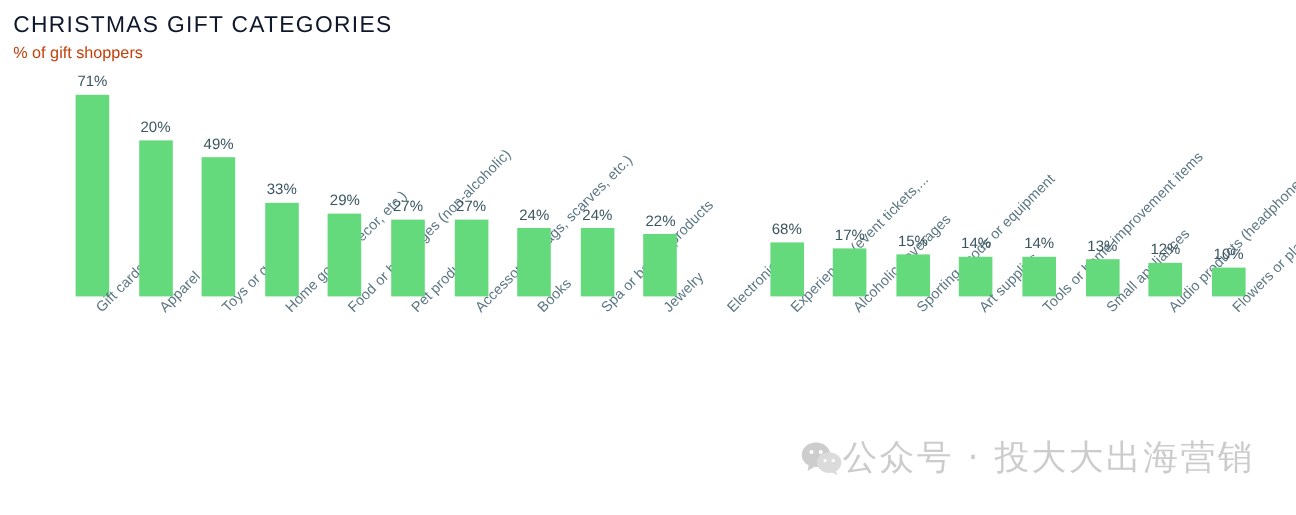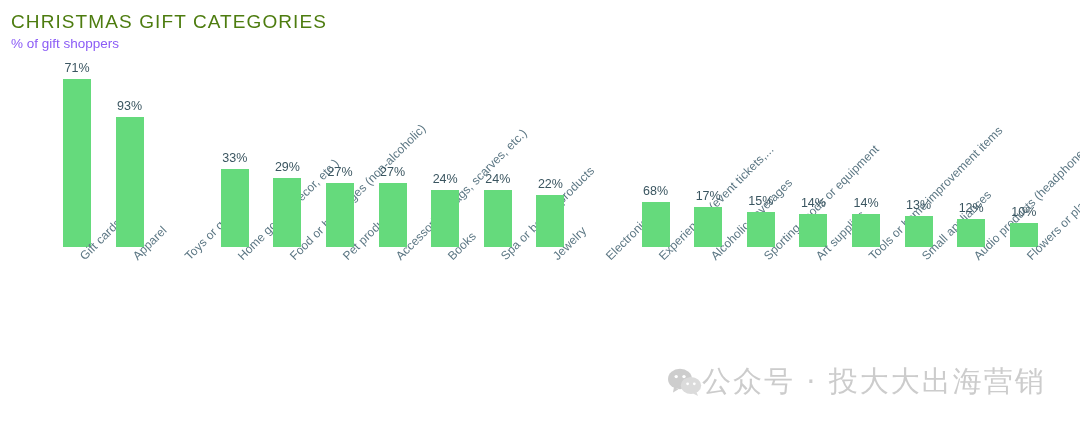--- a/index.html
+++ b/index.html
@@ -22,28 +22,28 @@
   
   #chart-header {
     position: absolute;
     left: 11px;
     top: 10px;
     width: 600px;
   }
   #chart-title {
     font-size: 19px;
     letter-spacing: 1.1px;
-    color: #4d7c0f;
+    color: #0f172a;
     font-weight: 400;
     line-height: 23px;
     white-space: nowrap;
   }
   #chart-subtitle {
     font-size: 13.5px;
-    color: #8b5cf6;
+    color: #c2410c;
     font-weight: 400;
     line-height: 18px;
     margin-top: 2px;
     white-space: nowrap;
   }
 
   
   #plot-area {
     position: absolute;
     left: 12px;
@@ -114,23 +114,27 @@
   </div>
 
   <div id="plot-area">
       <div class="bar-col" style="left: 39px; top: 79px; height: 168px;">
         <div class="bar-rect" style="height: 168px; background: rgb(101, 218, 124);"></div>
         <div class="bar-value" style="top: -18px;">71%</div>
       </div>
       <div class="bar-label" style="left: 65px; top: 253px; color: rgb(91, 118, 131);">Gift cards</div>
       <div class="bar-col" style="left: 91.6px; top: 116.859px; height: 130.141px;">
         <div class="bar-rect" style="height: 130.141px; background: rgb(101, 218, 124);"></div>
-        <div class="bar-value" style="top: -18px;">93%</div>
+        <div class="bar-value" style="top: -18px;">20%</div>
       </div>
       <div class="bar-label" style="left: 117.6px; top: 253px; color: rgb(91, 118, 131);">Apparel</div>
+      <div class="bar-col" style="left: 144.2px; top: 131.056px; height: 115.944px;">
+        <div class="bar-rect" style="height: 115.944px; background: rgb(101, 218, 124);"></div>
+        <div class="bar-value" style="top: -18px;">49%</div>
+      </div>
       <div class="bar-label" style="left: 170.2px; top: 253px; color: rgb(91, 118, 131);">Toys or games</div>
       <div class="bar-col" style="left: 196.8px; top: 168.915px; height: 78.0845px;">
         <div class="bar-rect" style="height: 78.0845px; background: rgb(101, 218, 124);"></div>
         <div class="bar-value" style="top: -18px;">33%</div>
       </div>
       <div class="bar-label" style="left: 222.8px; top: 253px; color: rgb(91, 118, 131);">Home goods (décor, etc.)</div>
       <div class="bar-col" style="left: 249.4px; top: 178.38px; height: 68.6197px;">
         <div class="bar-rect" style="height: 68.6197px; background: rgb(101, 218, 124);"></div>
         <div class="bar-value" style="top: -18px;">29%</div>
       </div>

